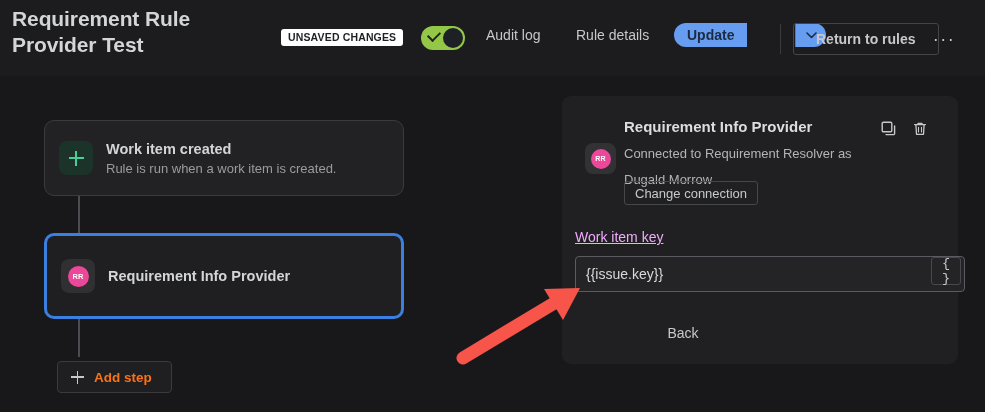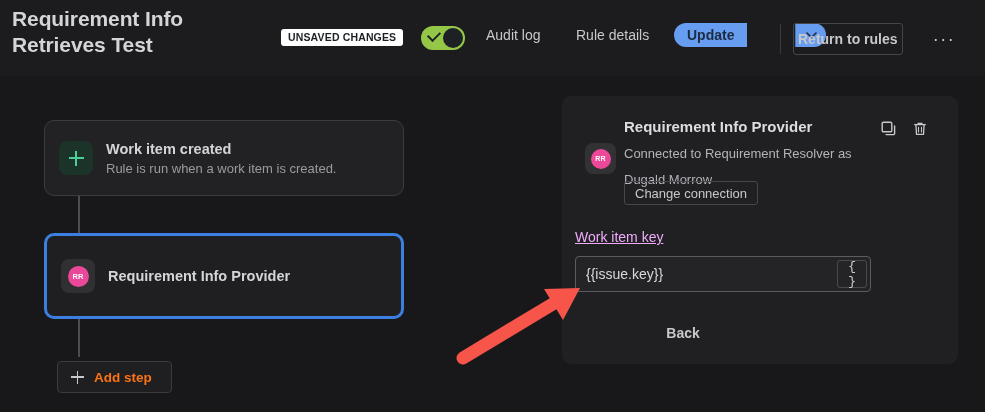--- a/index.html
+++ b/index.html
@@ -136,21 +136,21 @@
     width: 1px;
     height: 30px;
     background: #3a3b3f;
   }
   .return-btn {
     position: absolute;
     left: 793px;
     top: 23px;
     height: 32px;
     box-sizing: border-box;
-    padding: 0 4px;
+    padding: 0 22px;
     display: flex;
     align-items: center;
     border: 1px solid #44454a;
     border-radius: 3px;
     background: transparent;
     color: #c7c8cc;
     font-size: 14px;
     font-weight: bold;
     cursor: pointer;
     font-family: inherit;
@@ -382,28 +382,27 @@
     left: 13px;
     top: 133px;
     font-size: 14px;
     color: #f0abfc;
     text-decoration: underline;
   }
   .field-wrap {
     position: absolute;
     left: 13px;
     top: 160px;
-    width: 296px;
+    width: 390px;
     height: 36px;
     box-sizing: border-box;
     border: 1px solid #5b5c61;
     border-radius: 4px;
     background: #242427;
     display: flex;
-    align-items: center;
   }
   .field-input {
     flex: 1 1 auto;
     background: transparent;
     border: none;
     outline: none;
     color: #d8d9dc;
     font-size: 14px;
     padding: 0 10px;
     font-family: inherit;
@@ -429,21 +428,21 @@
   .btn-back {
     position: absolute;
     left: 75px;
     top: 221px;
     width: 92px;
     height: 32px;
     background: transparent;
     border: none;
     color: #c7c8cc;
     font-size: 14px;
-    font-weight: bold;
+    font-weight: normal;
     cursor: pointer;
     font-family: inherit;
   }
   .btn-next {
     position: absolute;
     left: 203px;
     top: 221px;
     width: 180px;
     height: 32px;
     box-sizing: border-box;
@@ -466,21 +465,21 @@
     pointer-events: none;
   }
 </style>
 </head>
 <body>
 
 <div id="app">
 
   <div class="header">
 
-    <div class="page-title">Requirement Info Retrieves Test</div>
+    <div class="page-title">Requirement Rule Provider Test</div>
 
     <div class="badge-unsaved">UNSAVED CHANGES</div>
 
     <div class="toggle">
       <span class="check"></span>
       <span class="knob"></span>
     </div>
 
     <div class="hdr-link audit">Audit log</div>
 

